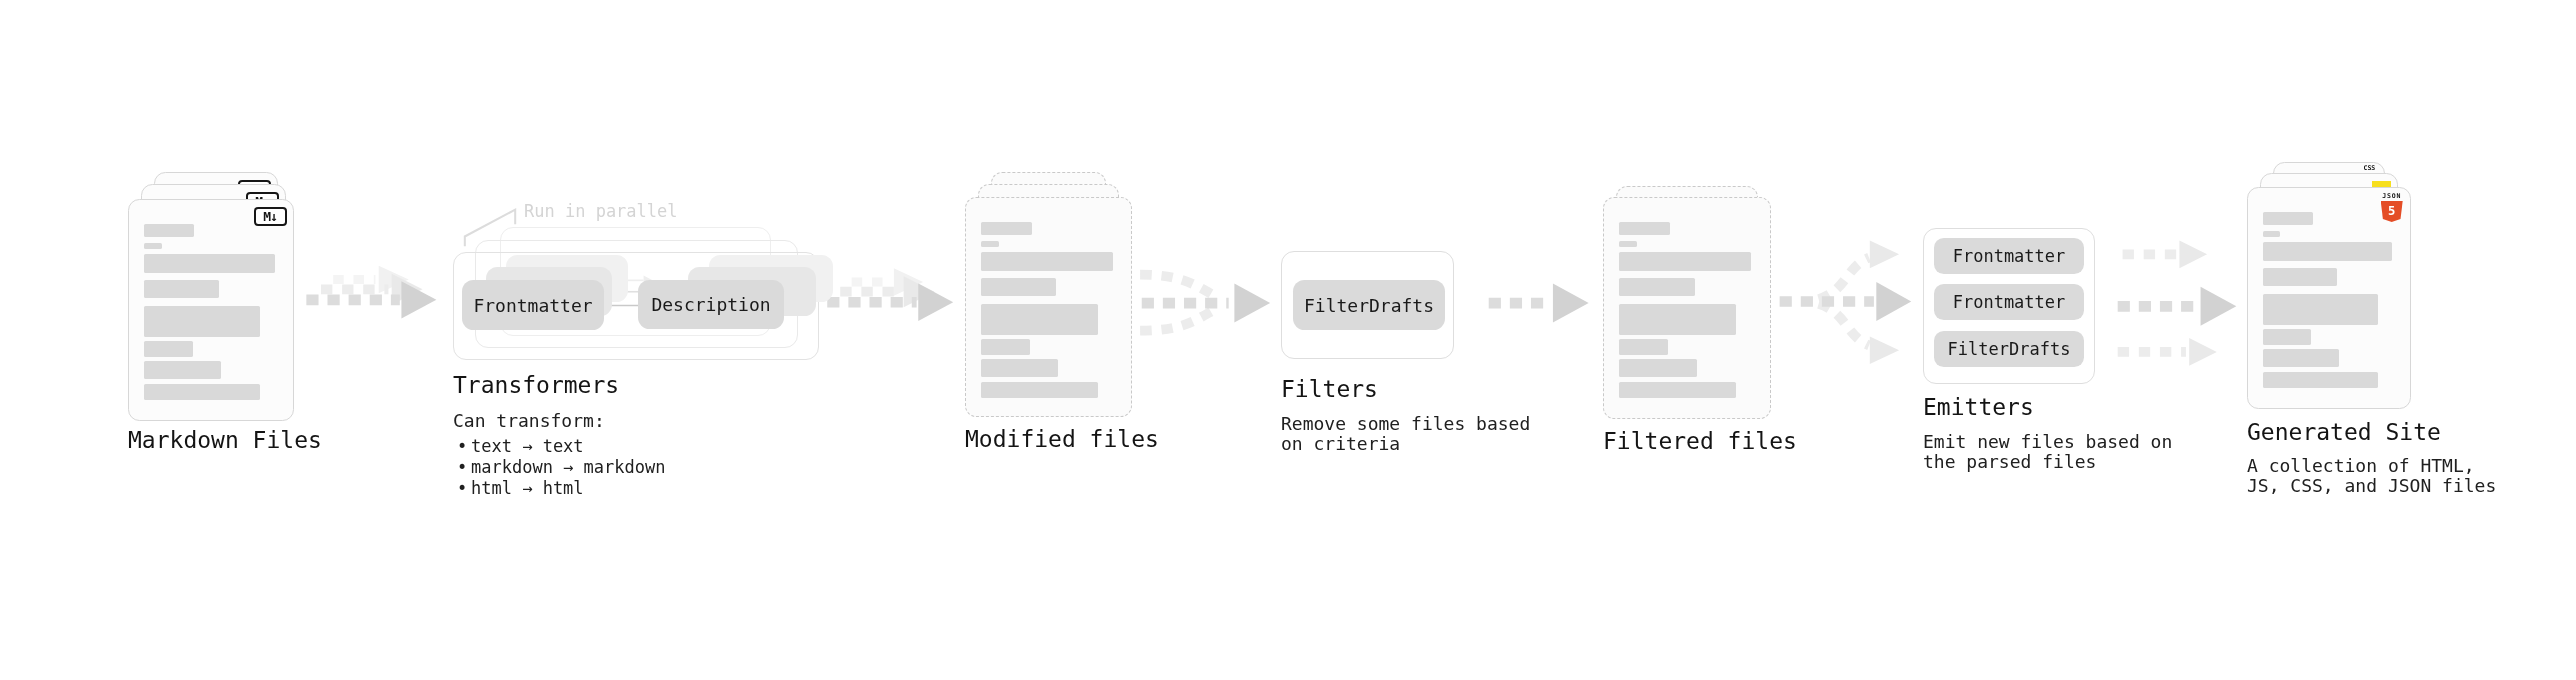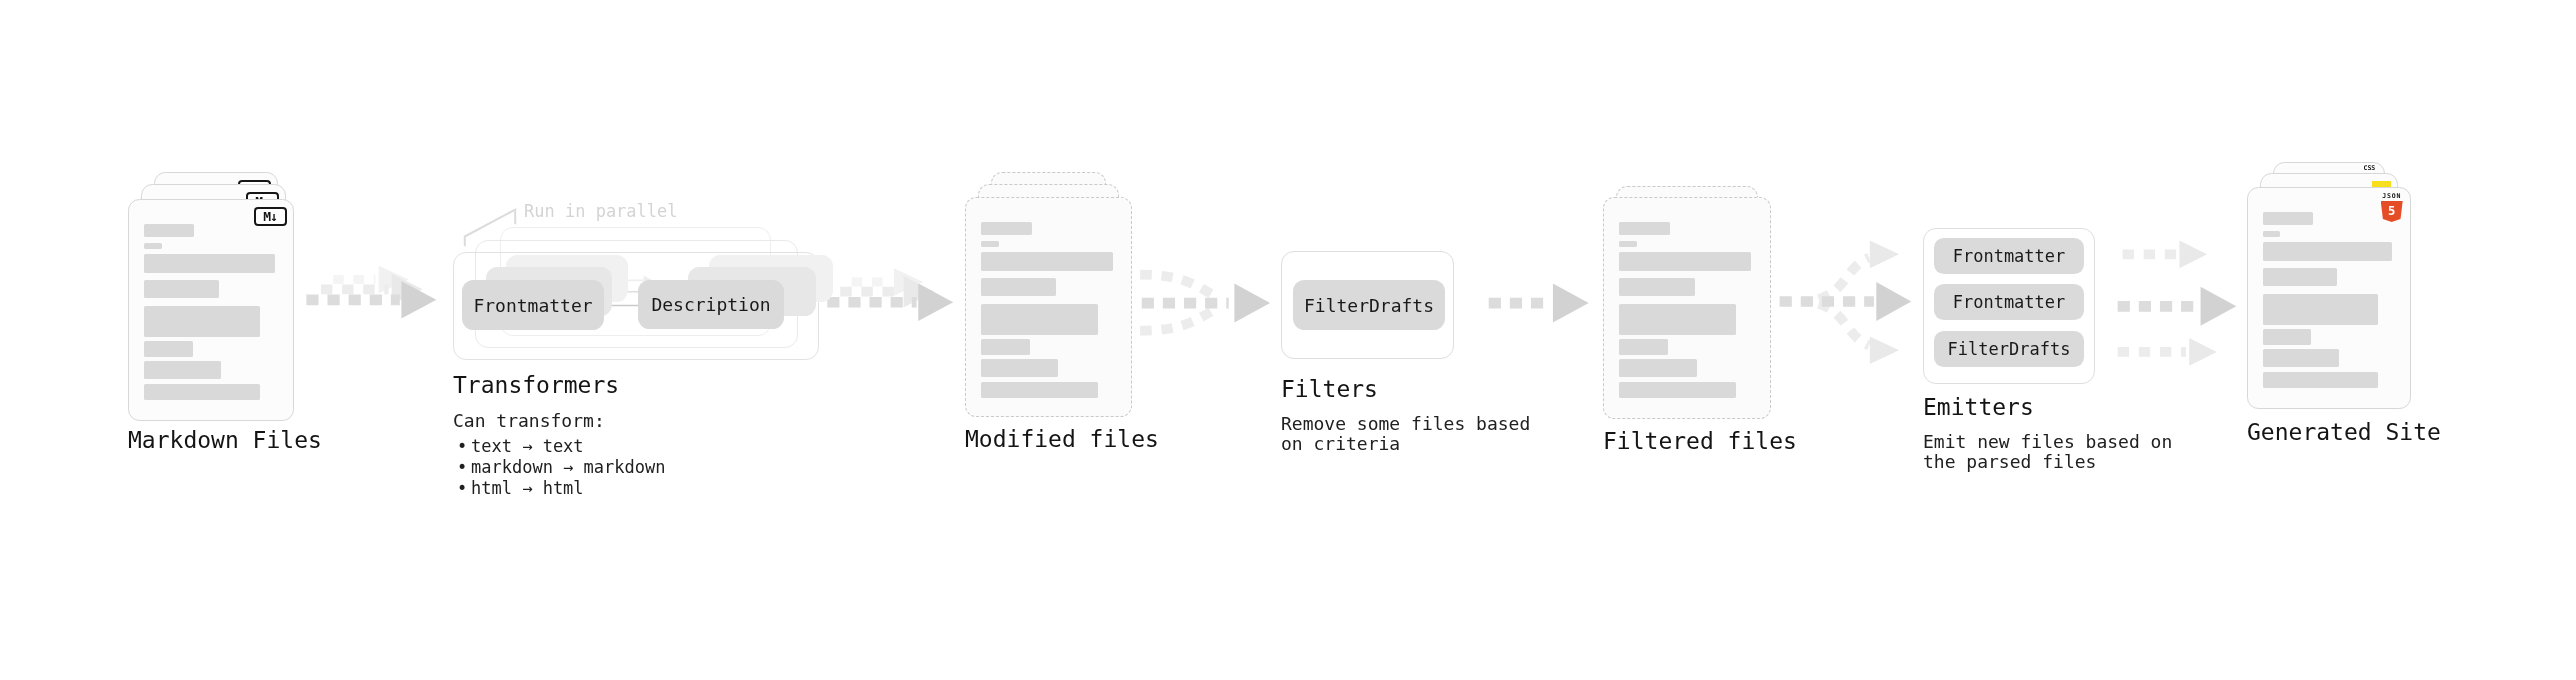--- a/index.html
+++ b/index.html
@@ -221,15 +221,17 @@
   <div class="sk-bar" style="top: 24.4px; height: 12.2px; width: 31%;"></div>
       <div class="sk-bar" style="top: 43px; height: 5.7px; width: 11%;"></div>
       <div class="sk-bar" style="top: 54px; height: 18.7px; width: 80%;"></div>
       <div class="sk-bar" style="top: 80px; height: 18px; width: 46%;"></div>
       <div class="sk-bar" style="top: 106px; height: 31px; width: 71%;"></div>
       <div class="sk-bar" style="top: 141px; height: 16.3px; width: 30%;"></div>
       <div class="sk-bar" style="top: 161px; height: 18px; width: 47%;"></div>
       <div class="sk-bar" style="top: 184px; height: 16.3px; width: 71%;"></div>
     </div>
   <div class="grp-label" style="left:2247px;top:419px;">Generated Site</div>
+  <div class="grp-caption" style="left:2247px;top:456px;">A collection of HTML,
+JS, CSS, and JSON files</div>
 
 </div>
 
 
 </body></html>

